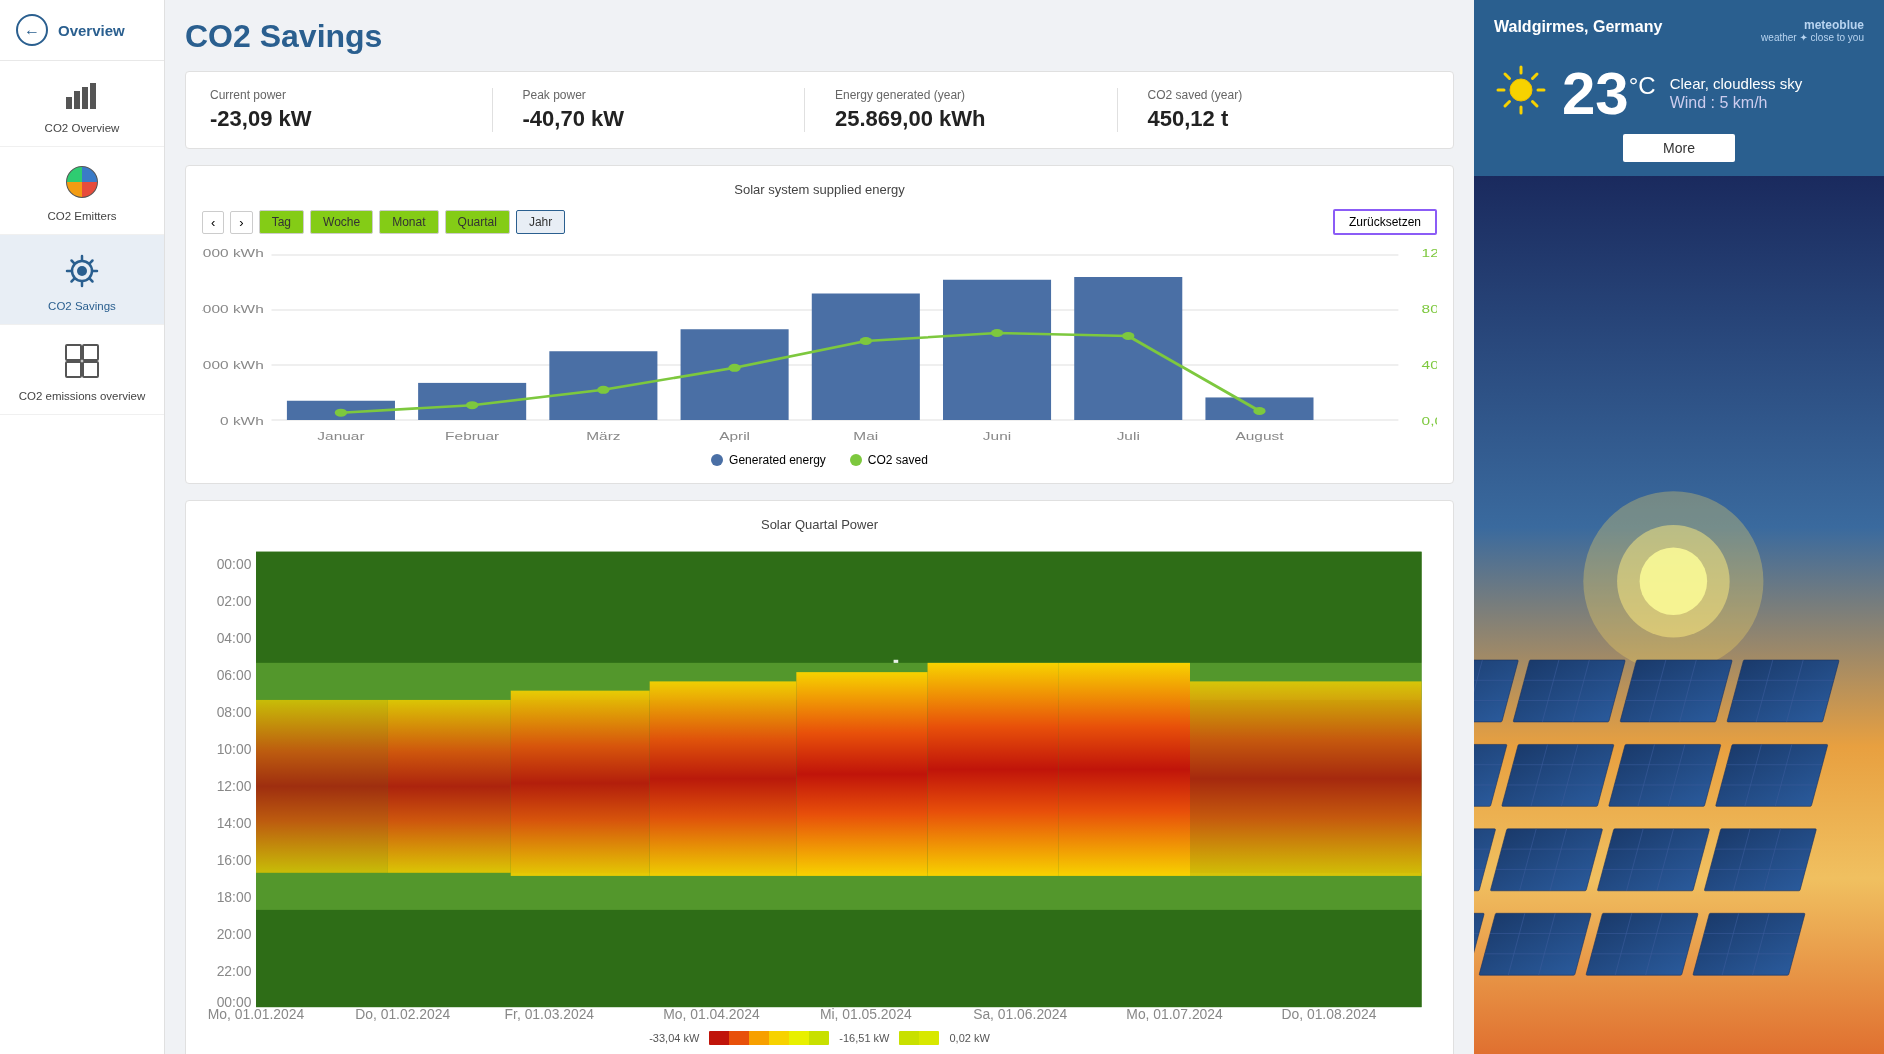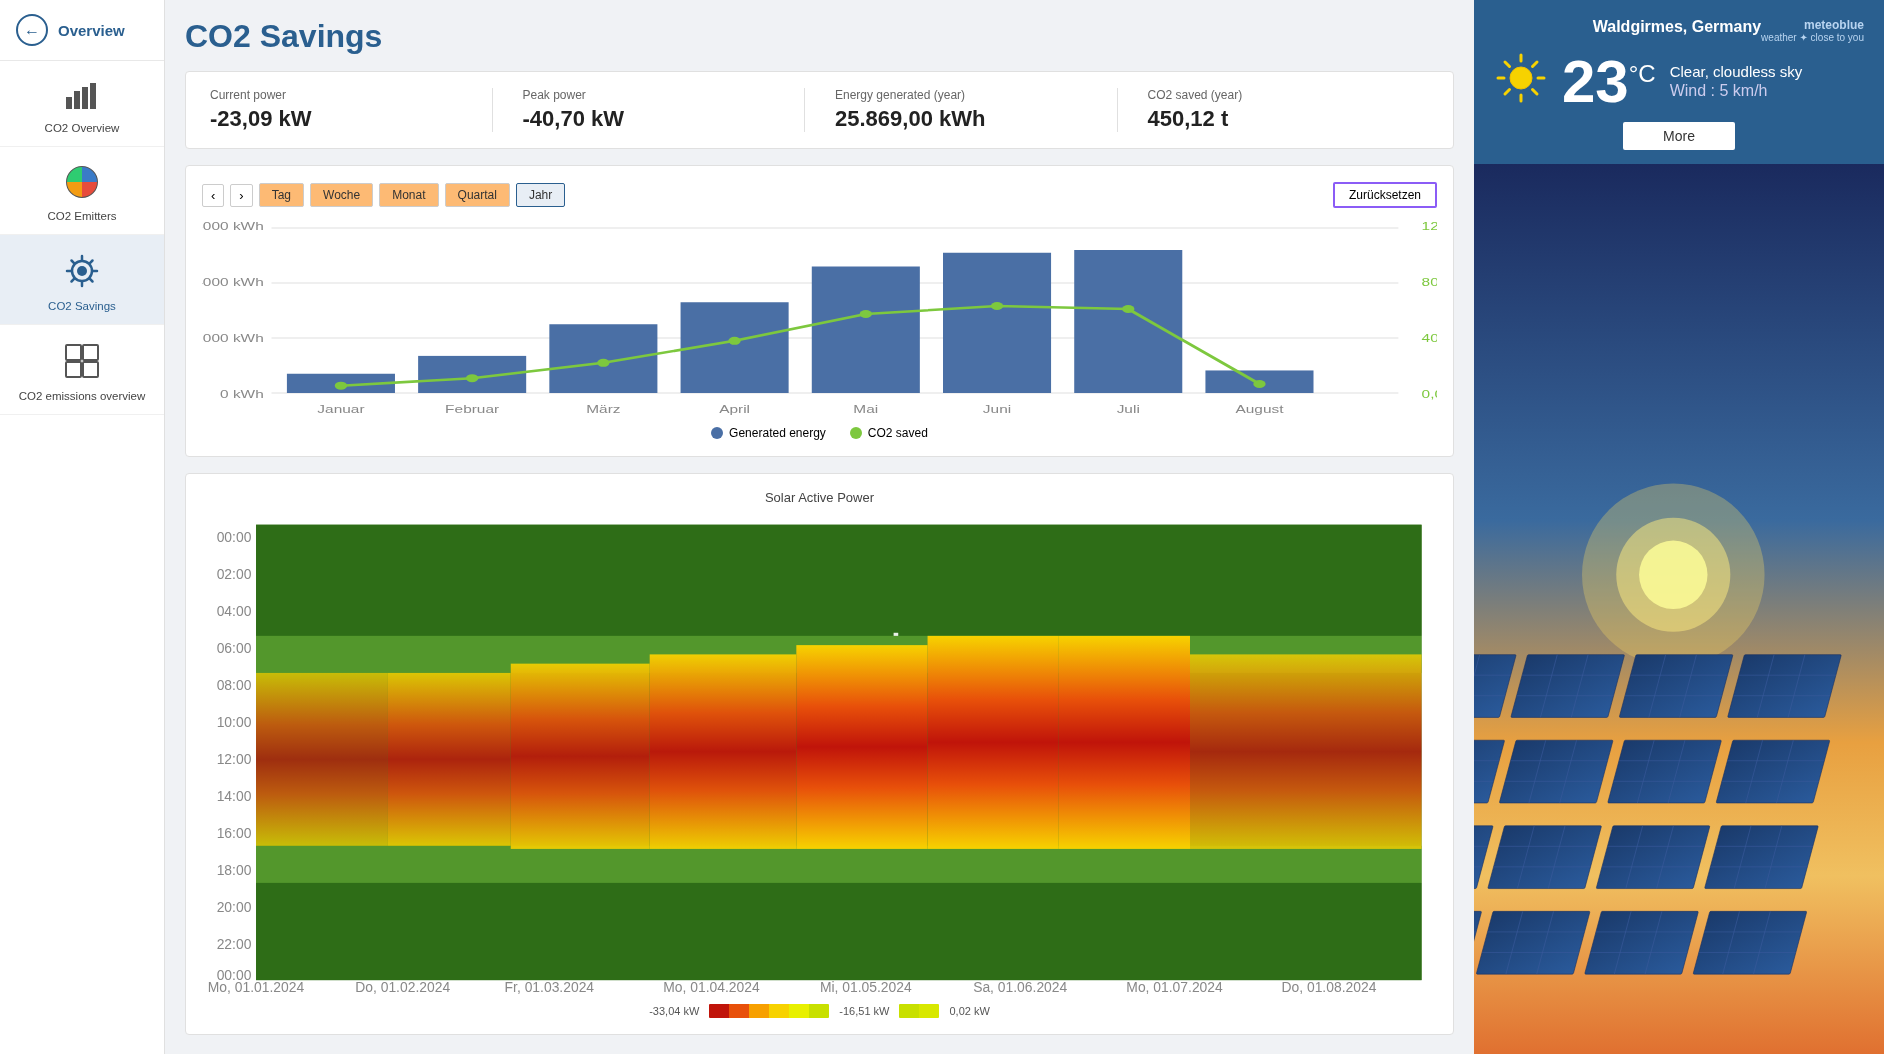--- a/index.html
+++ b/index.html
@@ -125,21 +125,21 @@
     .nav-btn {
       border: 1px solid #ccc;
       background: #fff;
       padding: 3px 8px;
       cursor: pointer;
       font-size: 13px;
       border-radius: 2px;
     }
     .period-btn {
       border: 1px solid #ccc;
-      background: #fdba74;
+      background: #84cc16;
       padding: 4px 12px;
       cursor: pointer;
       font-size: 12px;
       border-radius: 2px;
       color: #333;
     }
     .period-btn.active {
       background: #e8eef5;
       border-color: #2a5f8f;
     }
@@ -203,23 +203,23 @@
     }
     .weather-widget {
       background: #2a5f8f;
       color: #fff;
       padding: 18px 20px 14px;
       display: flex;
       flex-direction: column;
     }
     .weather-top {
       display: flex;
-      justify-content: flex-end;
+      justify-content: space-between;
       align-items: flex-start;
-      margin-bottom: 8px;
+      margin-bottom: 20px;
     }
     .weather-location { font-size: 16px; font-weight: bold; }
     .weather-main {
       display: flex;
       align-items: center;
       gap: 14px;
       margin-bottom: 10px;
     }
     .weather-icon { font-size: 44px; line-height: 1; }
     .weather-desc { font-size: 15px; }
@@ -332,20 +332,21 @@
       <div class="stat-label">Energy generated (year)</div>
       <div class="stat-value">25.869,00 kWh</div>
     </div>
     <div class="stat-item">
       <div class="stat-label">CO2 saved (year)</div>
       <div class="stat-value">450,12 t</div>
     </div>
   </div>
 
   <div class="chart-panel">
+    <div class="chart-title">Solar system supplied energy</div>
     <div class="chart-controls">
       <button class="nav-btn">‹</button>
       <button class="nav-btn">›</button>
       <button class="period-btn">Tag</button>
       <button class="period-btn">Woche</button>
       <button class="period-btn">Monat</button>
       <button class="period-btn">Quartal</button>
       <button class="period-btn active">Jahr</button>
       <button class="reset-btn">Zurücksetzen</button>
     </div>
@@ -412,21 +413,21 @@
         <span>Generated energy</span>
       </div>
       <div class="legend-item">
         <div class="legend-dot" style="background:#7dc83e;"></div>
         <span>CO2 saved</span>
       </div>
     </div>
   </div>
 
   <div class="chart-panel">
-    <div class="chart-title">Solar Active Power</div>
+    <div class="chart-title">Solar Quartal Power</div>
     <div class="heatmap-area">
       <svg class="heatmap-svg" viewBox="0 0 800 310">
 
         <text x="32" y="16" font-size="9" fill="#888" text-anchor="end">00:00</text>
         <text x="32" y="40" font-size="9" fill="#888" text-anchor="end">02:00</text>
         <text x="32" y="64" font-size="9" fill="#888" text-anchor="end">04:00</text>
         <text x="32" y="88" font-size="9" fill="#888" text-anchor="end">06:00</text>
         <text x="32" y="112" font-size="9" fill="#888" text-anchor="end">08:00</text>
         <text x="32" y="136" font-size="9" fill="#888" text-anchor="end">10:00</text>
         <text x="32" y="160" font-size="9" fill="#888" text-anchor="end">12:00</text>

